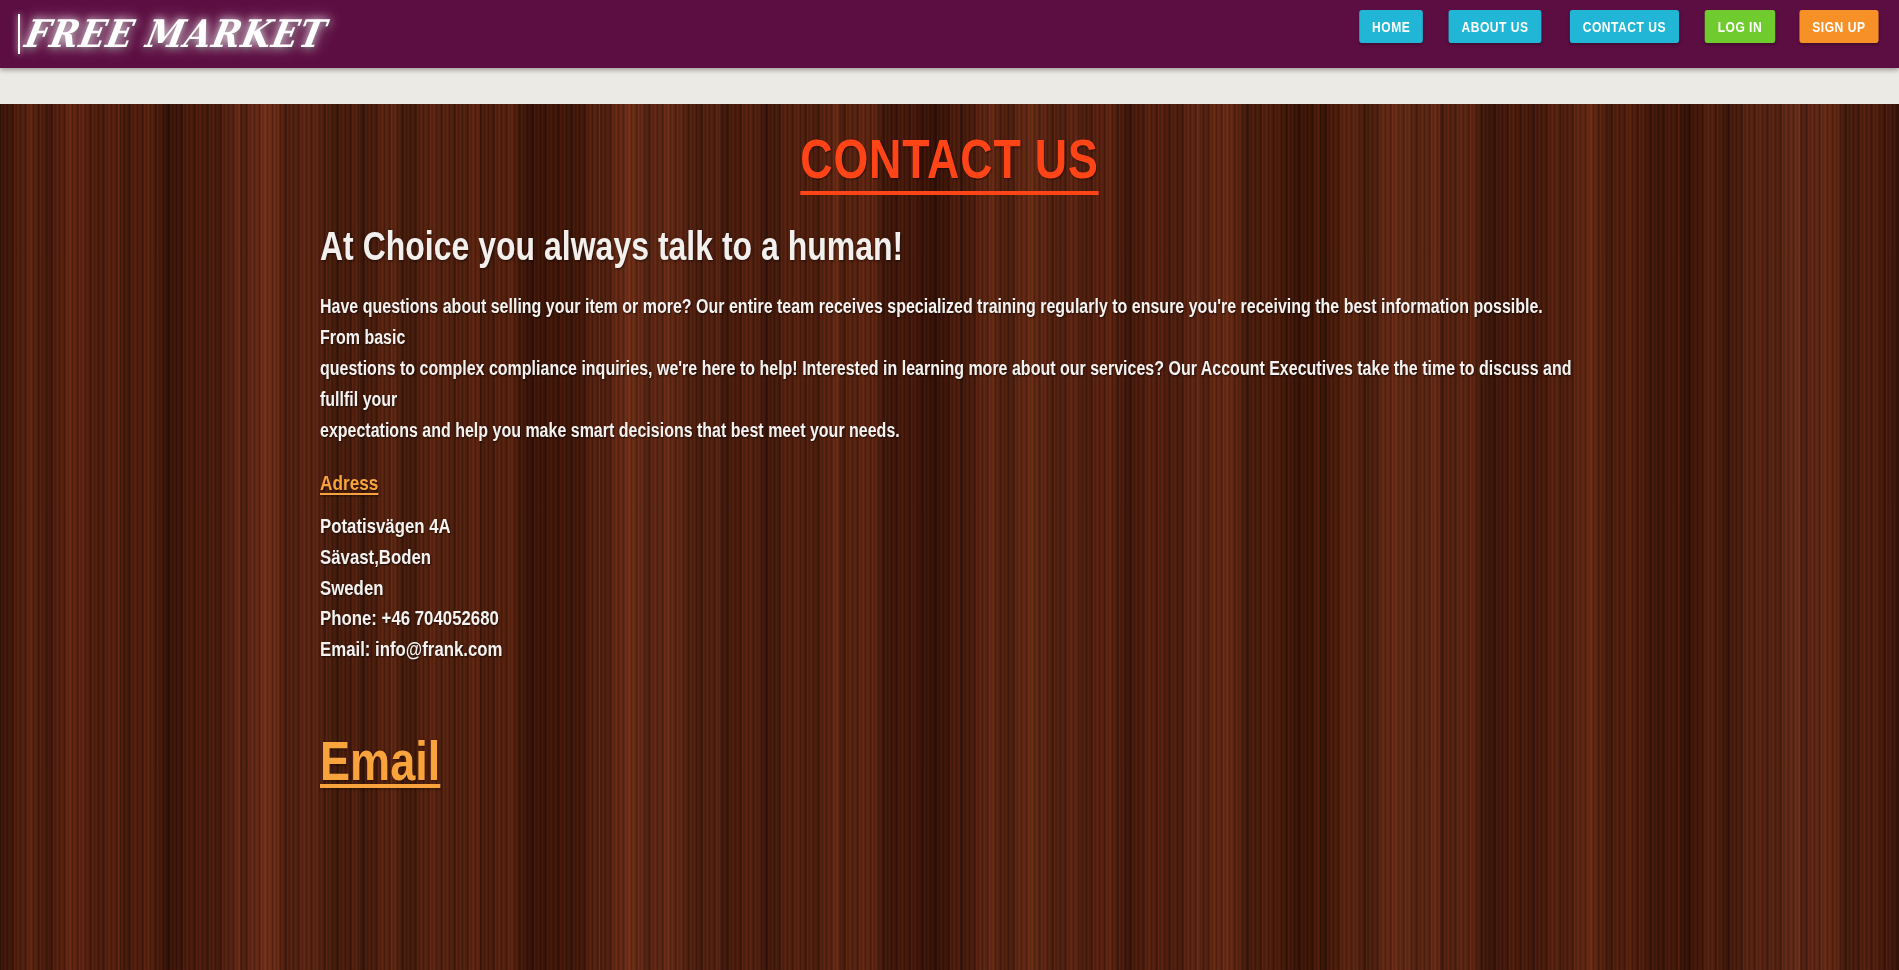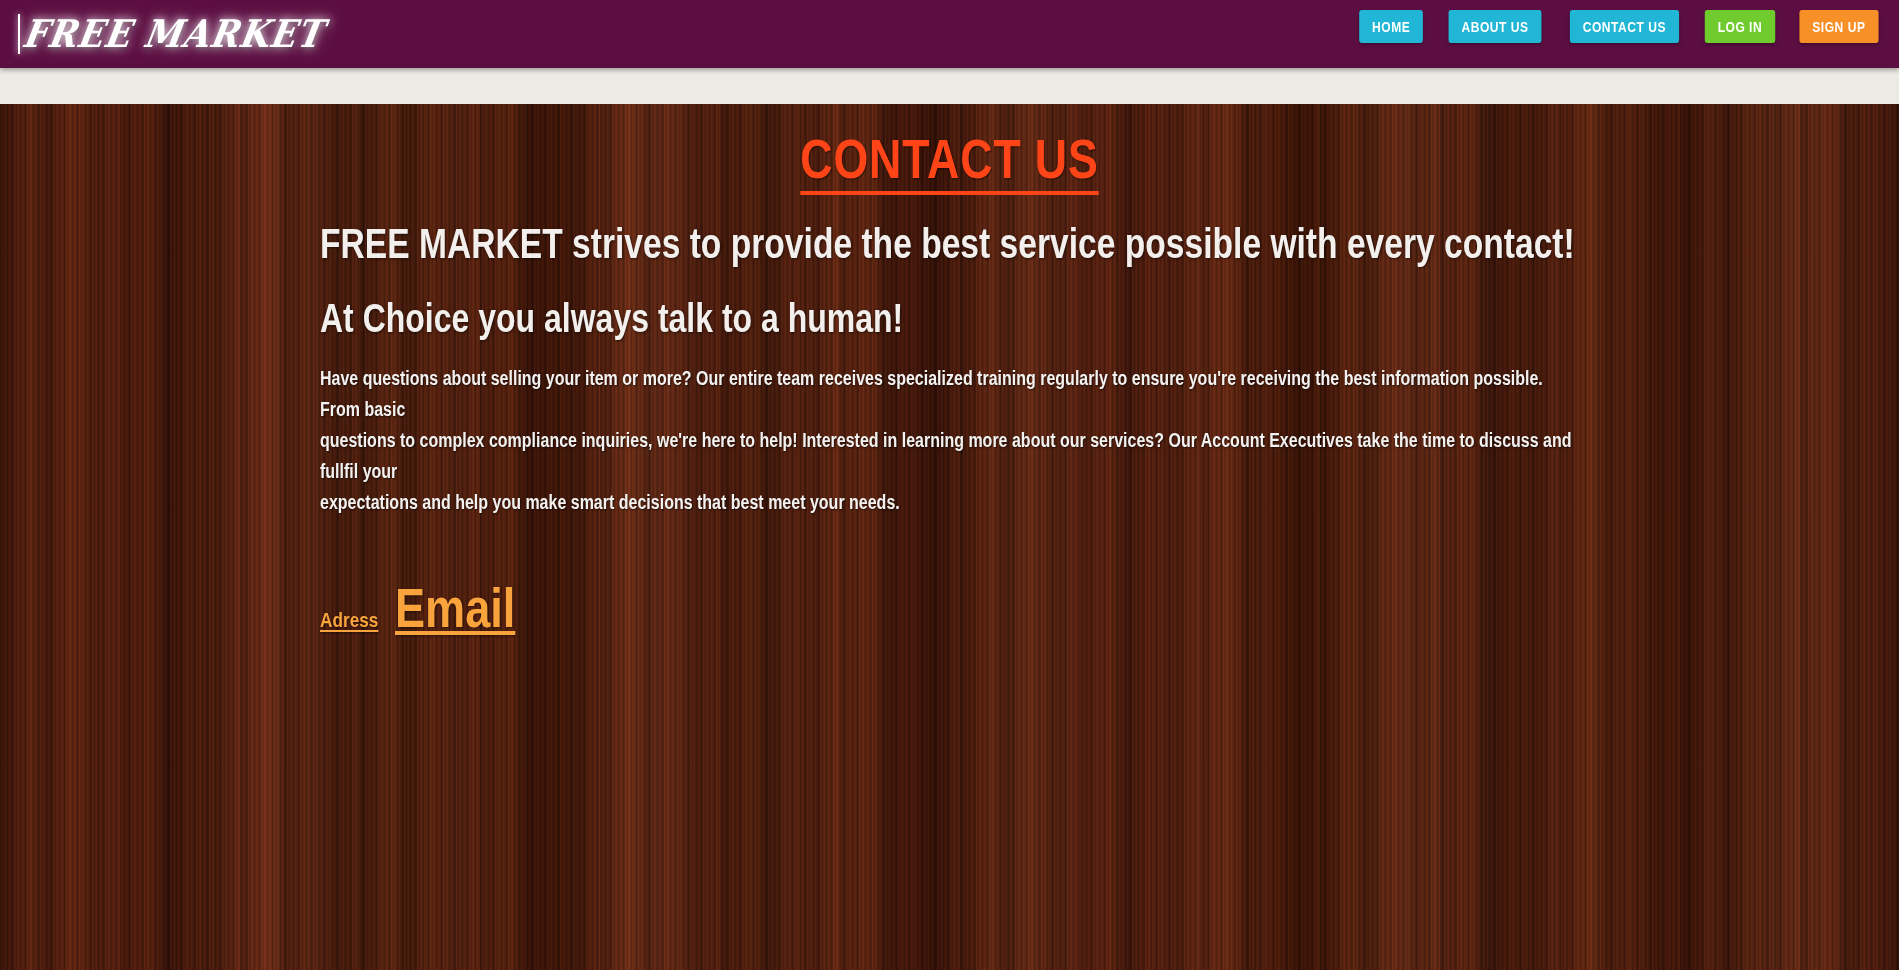--- a/index.html
+++ b/index.html
@@ -203,21 +203,21 @@
     text-shadow: 1px 1px 3px rgba(0,0,0,0.55);
   }
   #sub-heading .h-inner {
     display: inline-block;
     transform: scaleX(0.80);
     transform-origin: left center;
     white-space: nowrap;
   }
 
   #para-one { margin-bottom: 0; }
-  #para-two { margin-top: 0; margin-bottom: 34px; }
+  #para-two { margin-top: 0; margin-bottom: 15px; }
 
   
   #address-link {
     display: inline-block;
     color: #F9A33C;
     font-family: "Liberation Sans", sans-serif;
     font-weight: bold;
     font-size: 21px;
     text-decoration: underline;
     text-underline-offset: 3px;
@@ -286,36 +286,40 @@
 
 <div id="beige-strip"></div>
 
 <div id="page-body">
   <div id="content-wrap">
 
     <h1 id="page-title">
       <span class="title-inner">CONTACT US</span>
     </h1>
 
-    <h2 id="lead-heading">
-      <span class="h-inner">FREE MARKET strives to provide the best service possible with every contact!</span>
-    </h2>
 
 
     <h3 id="sub-heading">
       <span class="h-inner">At Choice you always talk to a human!</span>
     </h3>
 
     <p class="body-para" id="para-two">
       <span class="p-inner">Have questions about selling your item or more? Our entire team receives specialized training regularly to ensure you're receiving the best information possible. From basic</span>
       <span class="p-inner">questions to complex compliance inquiries, we're here to help! Interested in learning more about our services? Our Account Executives take the time to discuss and fullfil your</span>
       <span class="p-inner">expectations and help you make smart decisions that best meet your needs.</span>
     </p>
 
     <a id="address-link" href="#">Adress</a>
 
+    <div id="address-block">
+      <span class="addr-line">Potatisvägen 4A</span>
+      <span class="addr-line">Sävast,Boden</span>
+      <span class="addr-line">Sweden</span>
+      <span class="addr-line">Phone: +46 704052680</span>
+      <span class="addr-line">Email: info@frank.com</span>
+    </div>
 
     <h2 id="email-heading">Email</h2>
 
     
 
   </div>
 </div>
 
 </body></html>

